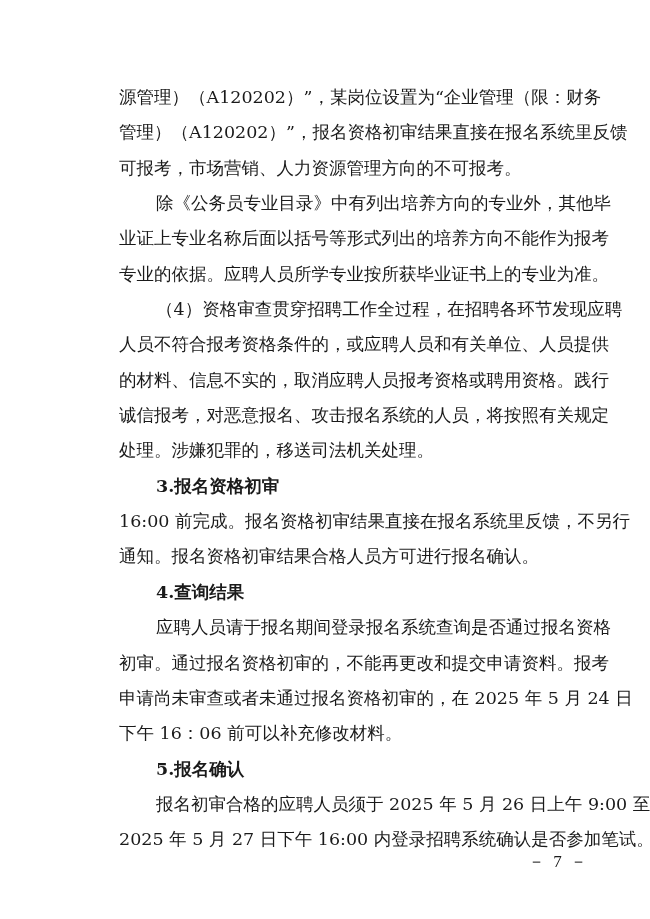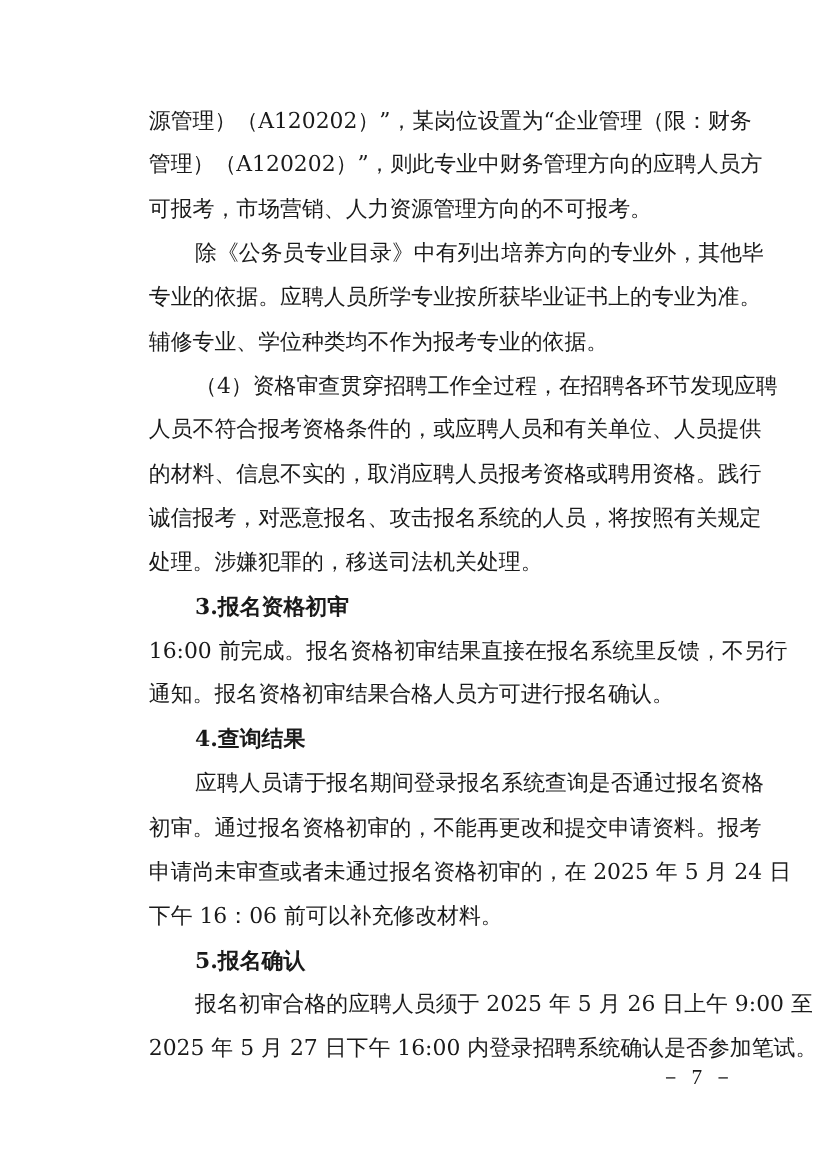--- a/index.html
+++ b/index.html
@@ -50,26 +50,26 @@
       font-size: 17px;
       color: #1a1a1a;
       letter-spacing: 2px;
     }
   </style>
 </head>
 <body>
 
 <div class="page">
   <div class="line">源管理）（A120202）”，某岗位设置为“企业管理（限：财务</div>
-  <div class="line">管理）（A120202）”，则此专业中财务管理方向的应聘人员方</div>
+  <div class="line">管理）（A120202）”，报名资格初审结果直接在报名系统里反馈</div>
   <div class="line last">可报考，市场营销、人力资源管理方向的不可报考。</div>
 
   <div class="line indent">除《公务员专业目录》中有列出培养方向的专业外，其他毕</div>
+  <div class="line">业证上专业名称后面以括号等形式列出的培养方向不能作为报考</div>
   <div class="line">专业的依据。应聘人员所学专业按所获毕业证书上的专业为准。</div>
-  <div class="line last">辅修专业、学位种类均不作为报考专业的依据。</div>
 
   <div class="line indent">（4）资格审查贯穿招聘工作全过程，在招聘各环节发现应聘</div>
   <div class="line">人员不符合报考资格条件的，或应聘人员和有关单位、人员提供</div>
   <div class="line">的材料、信息不实的，取消应聘人员报考资格或聘用资格。践行</div>
   <div class="line">诚信报考，对恶意报名、攻击报名系统的人员，将按照有关规定</div>
   <div class="line last">处理。涉嫌犯罪的，移送司法机关处理。</div>
 
   <div class="line heading">3.报名资格初审</div>
   <div class="line">16:00 前完成。报名资格初审结果直接在报名系统里反馈，不另行</div>
   <div class="line last">通知。报名资格初审结果合格人员方可进行报名确认。</div>

